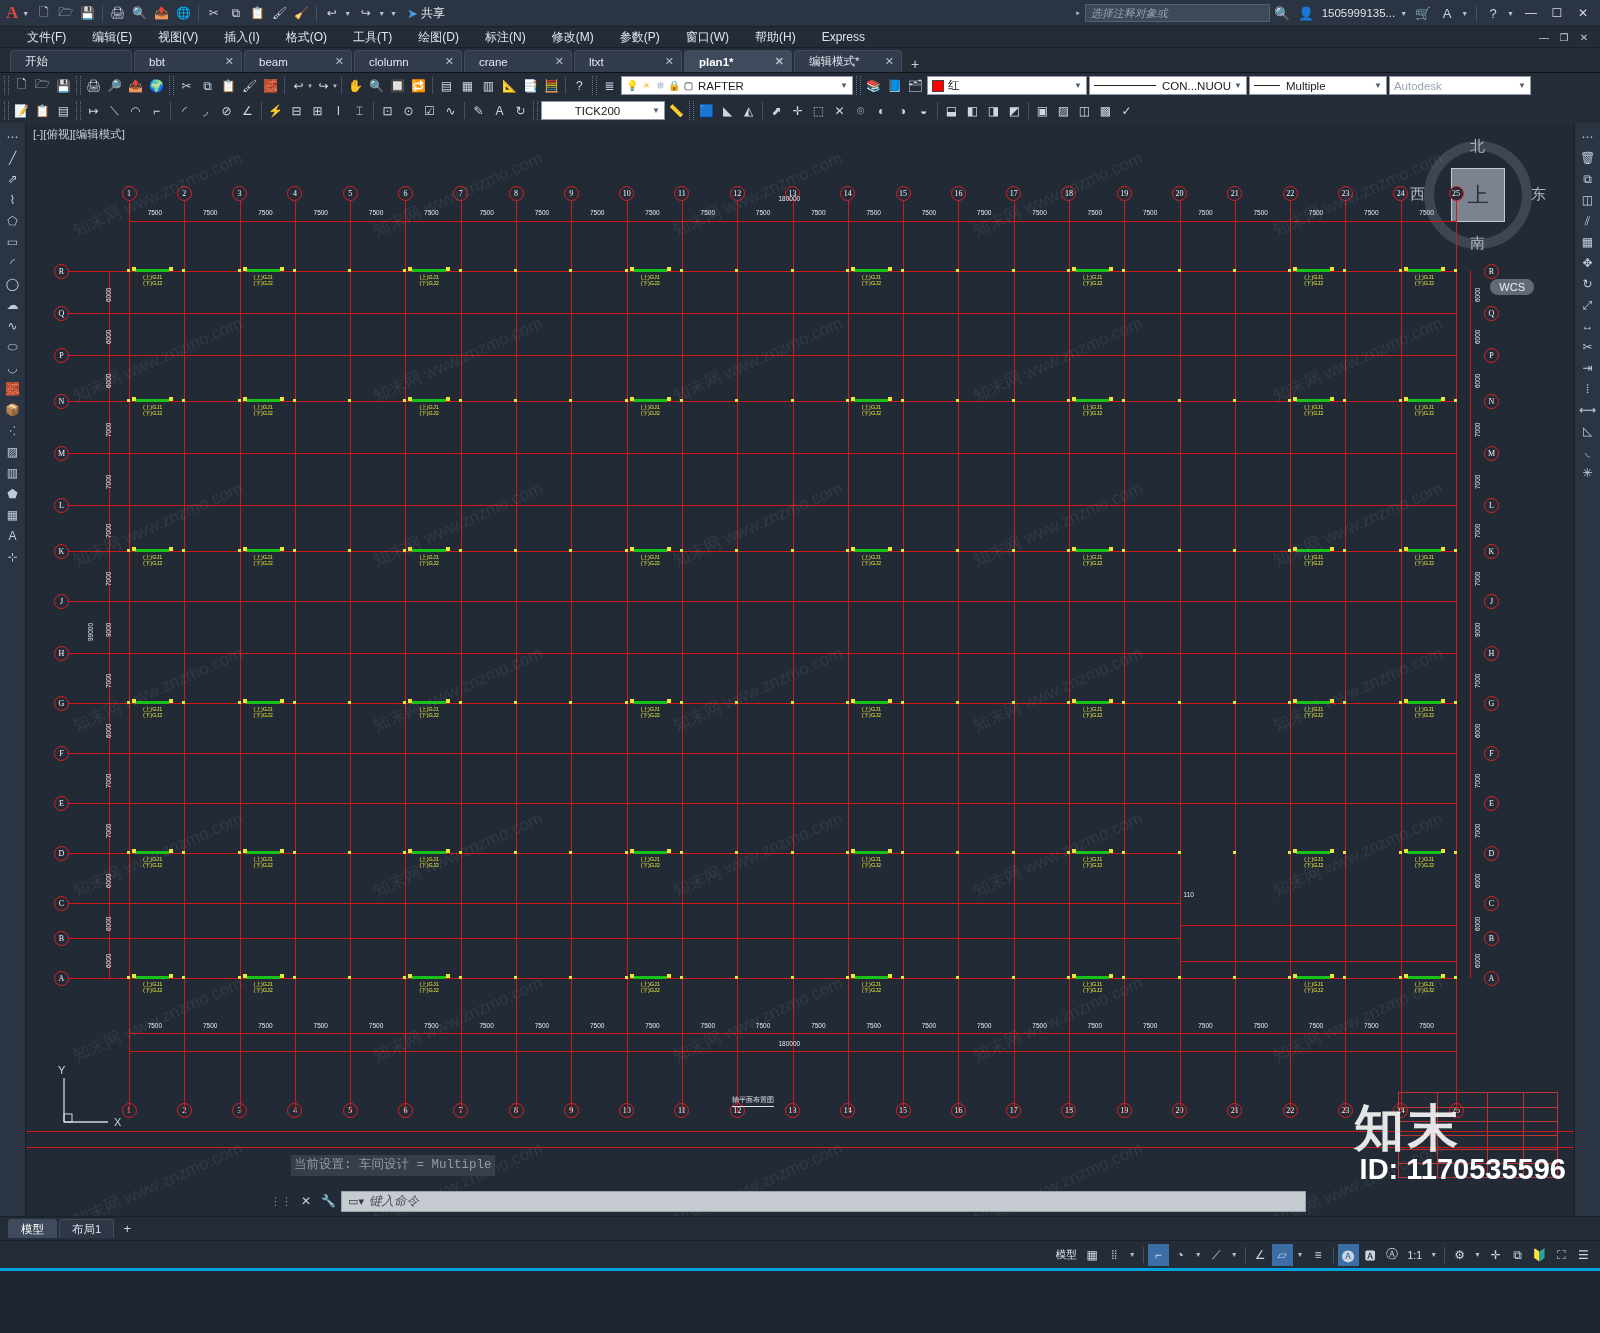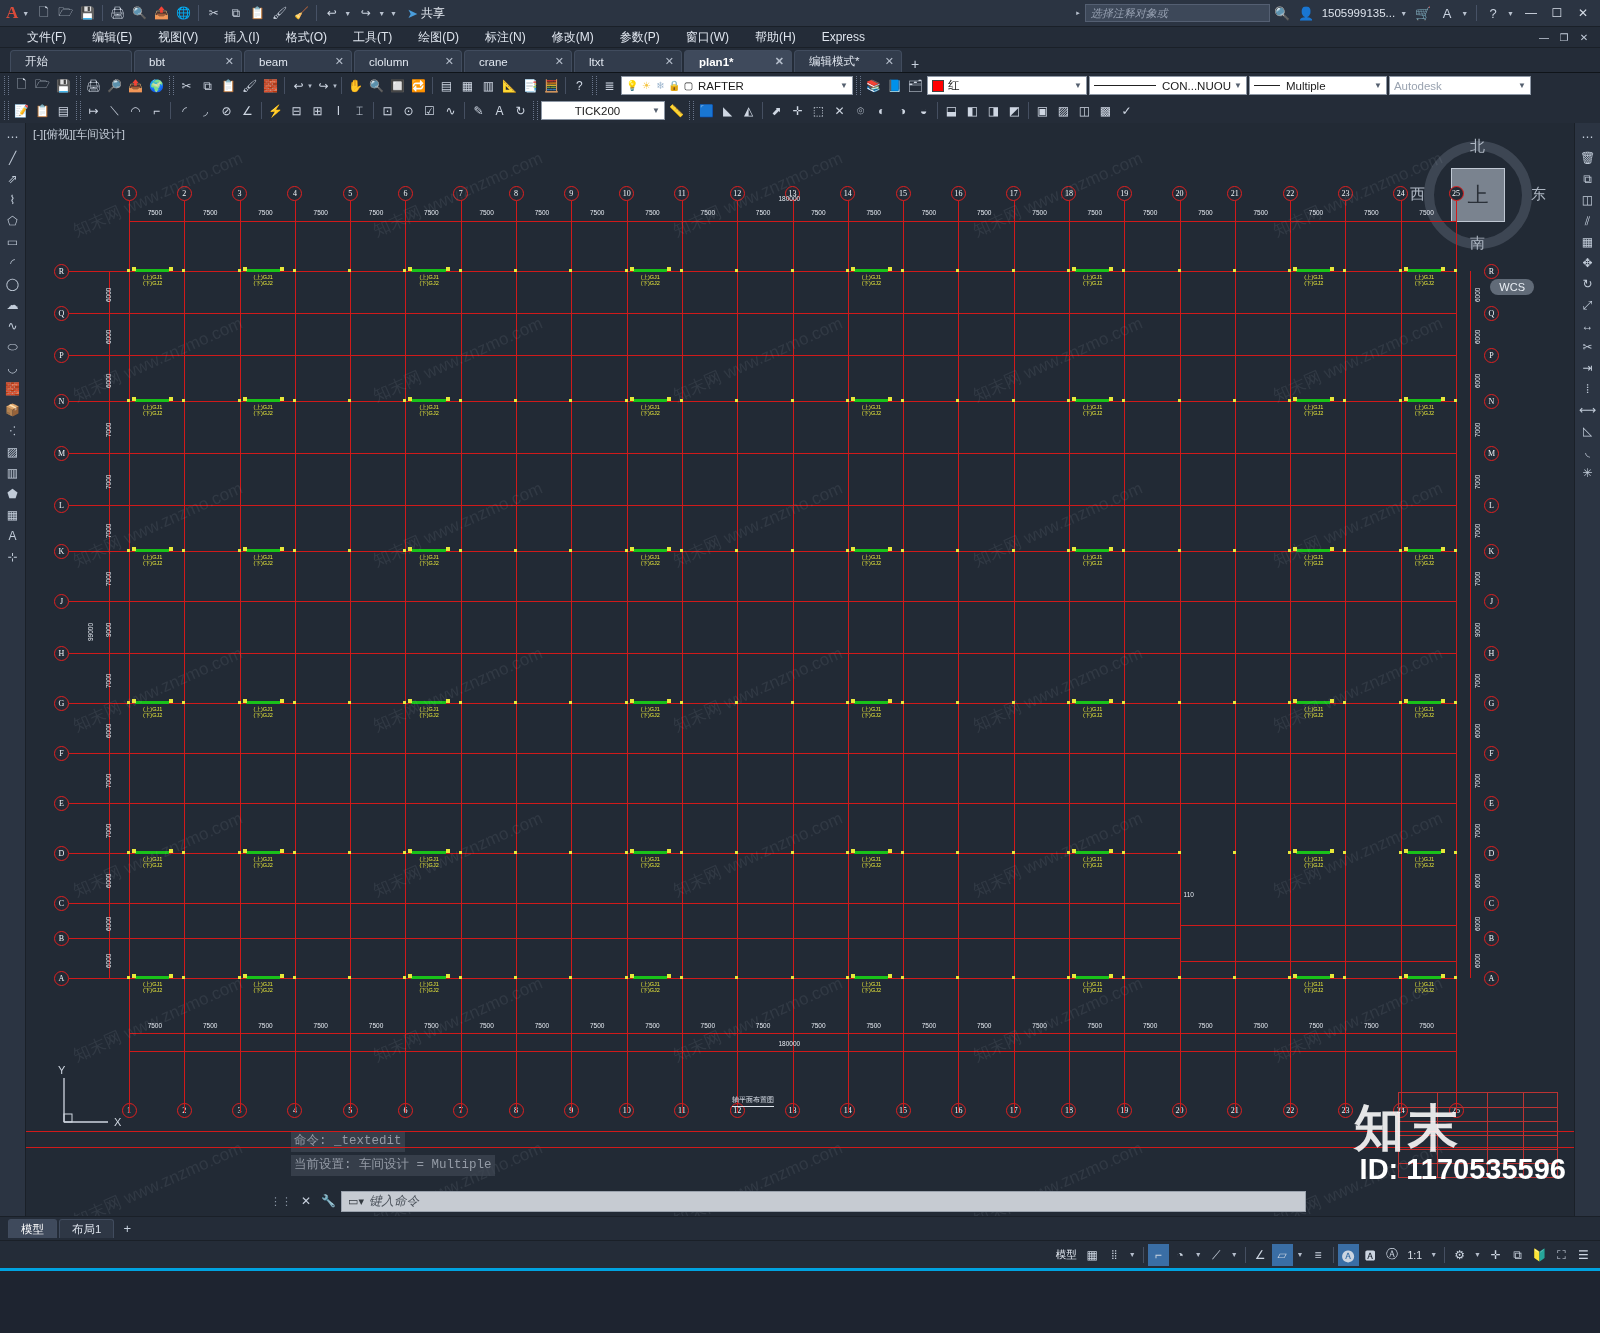--- a/index.html
+++ b/index.html
@@ -566,21 +566,21 @@
     <span class="ltool">⁖</span>
     <span class="ltool">▨</span>
     <span class="ltool">▥</span>
     <span class="ltool">⬟</span>
     <span class="ltool">▦</span>
     <span class="ltool">A</span>
     <span class="ltool">⊹</span>
   </div>
 
   <div class="canvas">
-    <div class="viewlabel">[-][俯视][车间设计]</div>
+    <div class="viewlabel">[-][俯视][编辑模式]</div>
 
     <div class="viewcube">
       <div class="vc-ring"></div>
       <div class="vc-box">上</div>
       <span class="vc-d vc-n">北</span>
       <span class="vc-d vc-s">南</span>
       <span class="vc-d vc-w">西</span>
       <span class="vc-d vc-e">东</span>
     </div>
     <div class="wcsbadge">WCS</div>
@@ -1314,21 +1314,20 @@
         <div class="h" style="top:42px"></div>
         <div class="h" style="top:56px"></div>
         <div class="h" style="top:70px"></div>
         <div class="v" style="left:38px"></div>
         <div class="v" style="left:88px"></div>
         <div class="v" style="left:124px"></div>
       </div>
     </div>
 
     <div class="cmdarea">
-      <div class="cmdrow"><span class="cmdline">命令: _textedit</span></div>
       <div class="cmdrow"><span class="cmdline">当前设置: 车间设计 = Multiple</span></div>
     </div>
 
     <div style="position:absolute;left:0;right:0;bottom:84px;height:1px;background:#d01a1a;"></div>
     <div style="position:absolute;left:0;right:0;bottom:68px;height:1px;background:#d01a1a;"></div>
 
     <div class="wm-logo">知末</div>
     <div class="wm-id">ID: 1170535596</div>
 
     <div class="cmdinput-bar">

